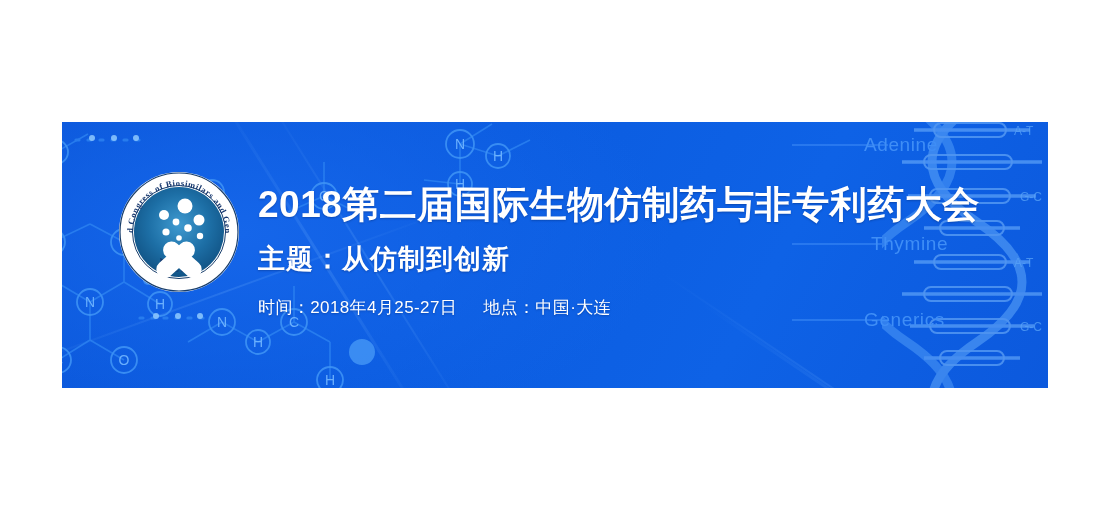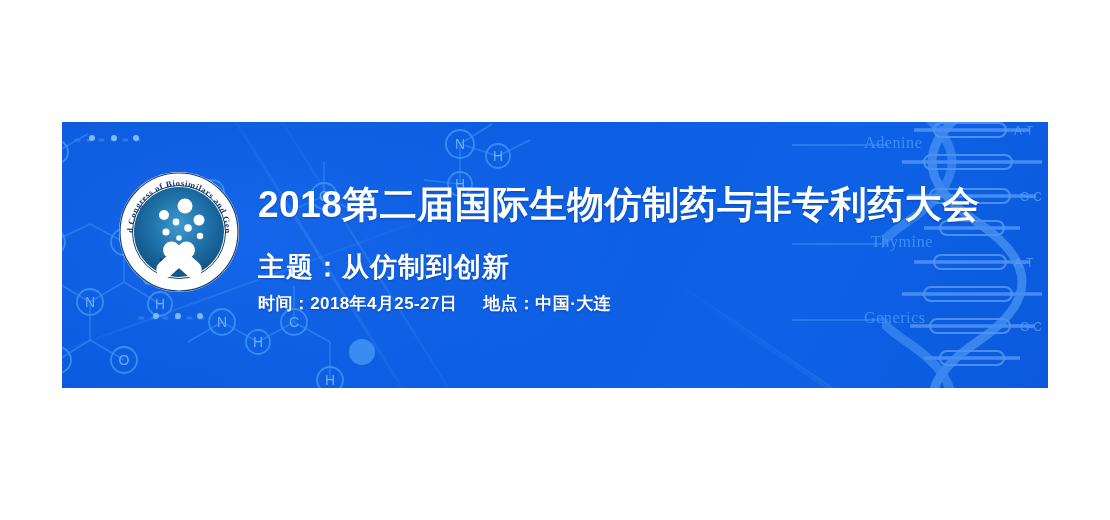--- a/index.html
+++ b/index.html
@@ -78,42 +78,42 @@
     text-shadow: 0 1px 2px rgba(0,30,90,.35);
   }
   .theme-line {
     color: #ffffff;
     font-weight: bold;
     font-size: 27px;
     line-height: 44px;
     letter-spacing: 1px;
     white-space: nowrap;
     text-shadow: 0 1px 2px rgba(0,30,90,.35);
-    margin-top: 16px;
+    margin-top: 8px;
   }
   .meta-line {
     color: #ffffff;
-    font-weight: bold;
+    font-weight: normal;
     font-size: 17px;
     line-height: 26px;
     letter-spacing: .4px;
     white-space: nowrap;
     text-shadow: 0 1px 2px rgba(0,30,90,.35);
-    margin-top: 2px;
+    margin-top: 14px;
   }
   .meta-gap { display: inline-block; width: 26px; }
 
   
   .dna-label {
     position: absolute;
     color: #3f8ef6;
-    font-size: 16px;
+    font-size: 19px;
     letter-spacing: .6px;
     white-space: nowrap;
-    font-family: Liberation Serif, serif;
+    font-family: Liberation Sans, sans-serif;
   }
   .dna-rule {
     position: absolute;
     height: 2px;
     background: #2d7cf0;
     opacity: .85;
   }
 </style>
 </head>
 <body>

